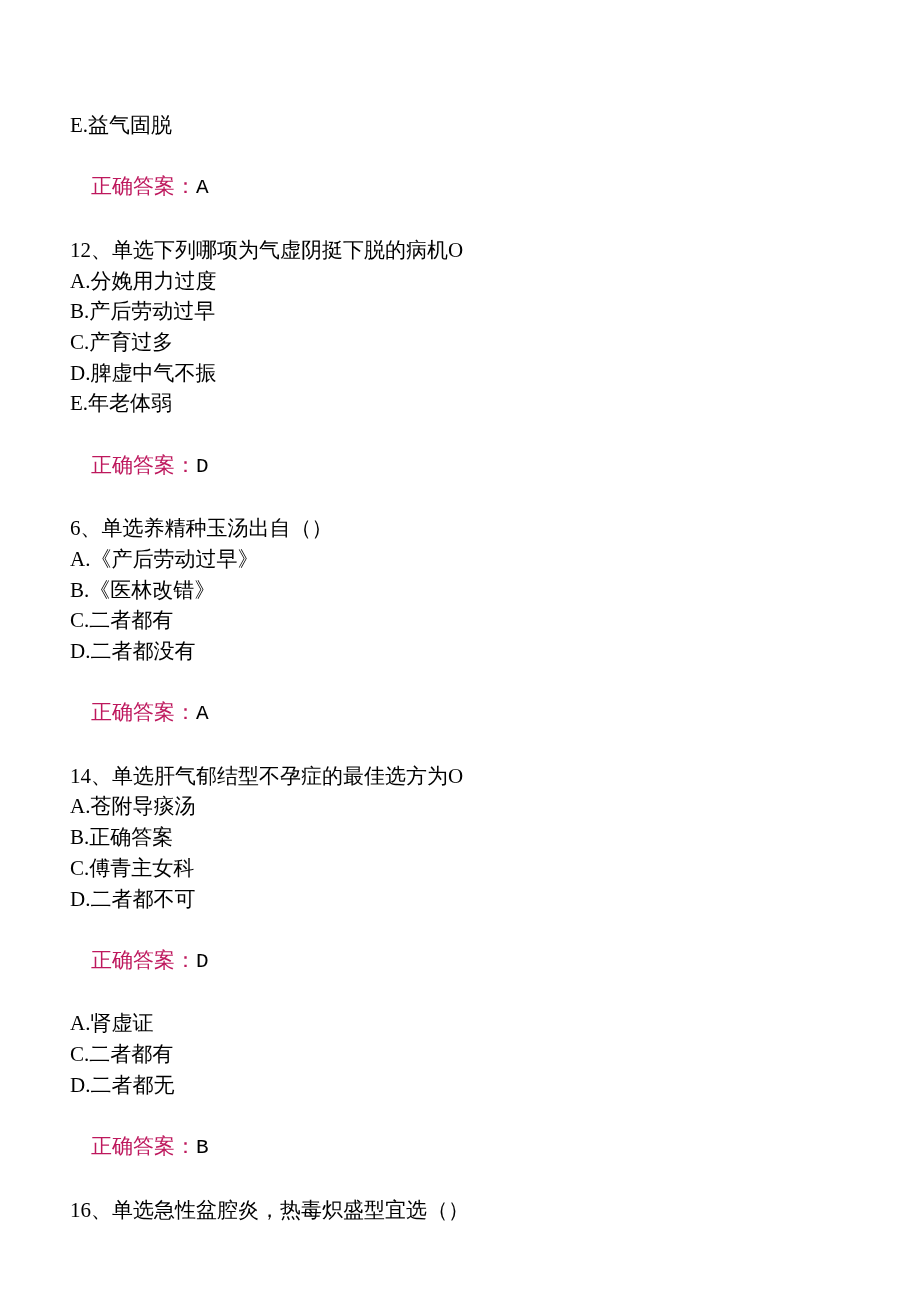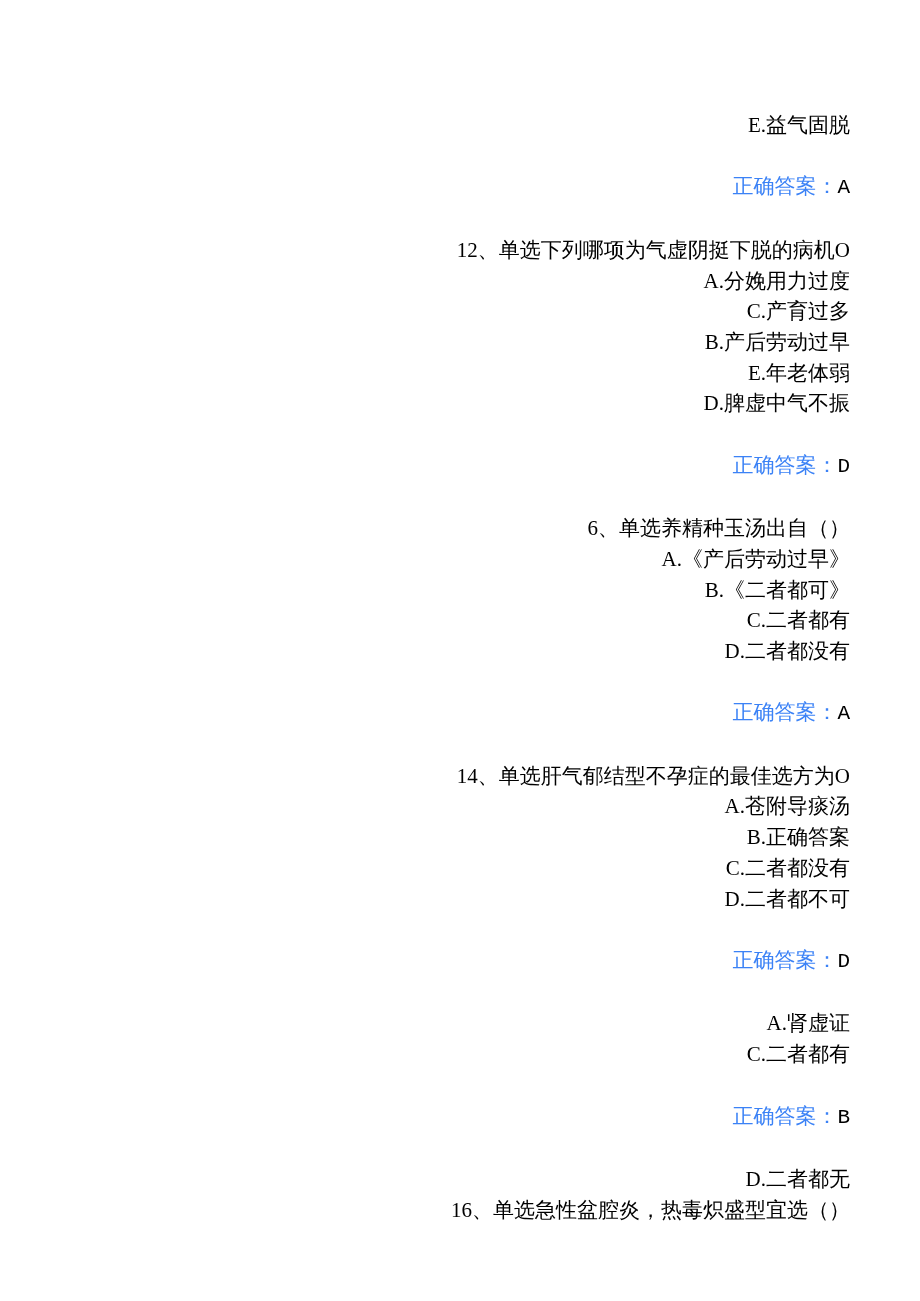--- a/index.html
+++ b/index.html
@@ -13,70 +13,69 @@
     width: 920px;
     min-height: 1301px;
     padding: 110px 70px 60px 70px;
     font-family: "SimSun", "宋体", serif;
     font-size: 21px;
     line-height: 30.7px;
     color: #000000;
   }
   .line {
     white-space: pre-wrap;
-    text-align: right;
   }
   .answer-label {
-    color: #3b82f6;
+    color: #be185d;
   }
   .answer-value {
     color: #000000;
     font-family: "Courier New", monospace;
   }
 </style>
 </head>
 <body>
 
 <div class="page">
 
   <div class="line">E.益气固脱</div>
   <div class="line">
     <span class="answer-label">正确答案：</span><span class="answer-value">A</span>
   </div>
 
   <div class="line">12、单选下列哪项为气虚阴挺下脱的病机O</div>
   <div class="line">A.分娩用力过度</div>
+  <div class="line">B.产后劳动过早</div>
   <div class="line">C.产育过多</div>
-  <div class="line">B.产后劳动过早</div>
+  <div class="line">D.脾虚中气不振</div>
   <div class="line">E.年老体弱</div>
-  <div class="line">D.脾虚中气不振</div>
   <div class="line">
     <span class="answer-label">正确答案：</span><span class="answer-value">D</span>
   </div>
 
   <div class="line">6、单选养精种玉汤出自（）</div>
   <div class="line">A.《产后劳动过早》</div>
-  <div class="line">B.《二者都可》</div>
+  <div class="line">B.《医林改错》</div>
   <div class="line">C.二者都有</div>
   <div class="line">D.二者都没有</div>
   <div class="line">
     <span class="answer-label">正确答案：</span><span class="answer-value">A</span>
   </div>
 
   <div class="line">14、单选肝气郁结型不孕症的最佳选方为O</div>
   <div class="line">A.苍附导痰汤</div>
   <div class="line">B.正确答案</div>
-  <div class="line">C.二者都没有</div>
+  <div class="line">C.傅青主女科</div>
   <div class="line">D.二者都不可</div>
   <div class="line">
     <span class="answer-label">正确答案：</span><span class="answer-value">D</span>
   </div>
 
   <div class="line">A.肾虚证</div>
   <div class="line">C.二者都有</div>
+  <div class="line">D.二者都无</div>
   <div class="line">
     <span class="answer-label">正确答案：</span><span class="answer-value">B</span>
   </div>
-  <div class="line">D.二者都无</div>
 
   <div class="line">16、单选急性盆腔炎，热毒炽盛型宜选（）</div>
 
 </div>
 
 </body></html>

